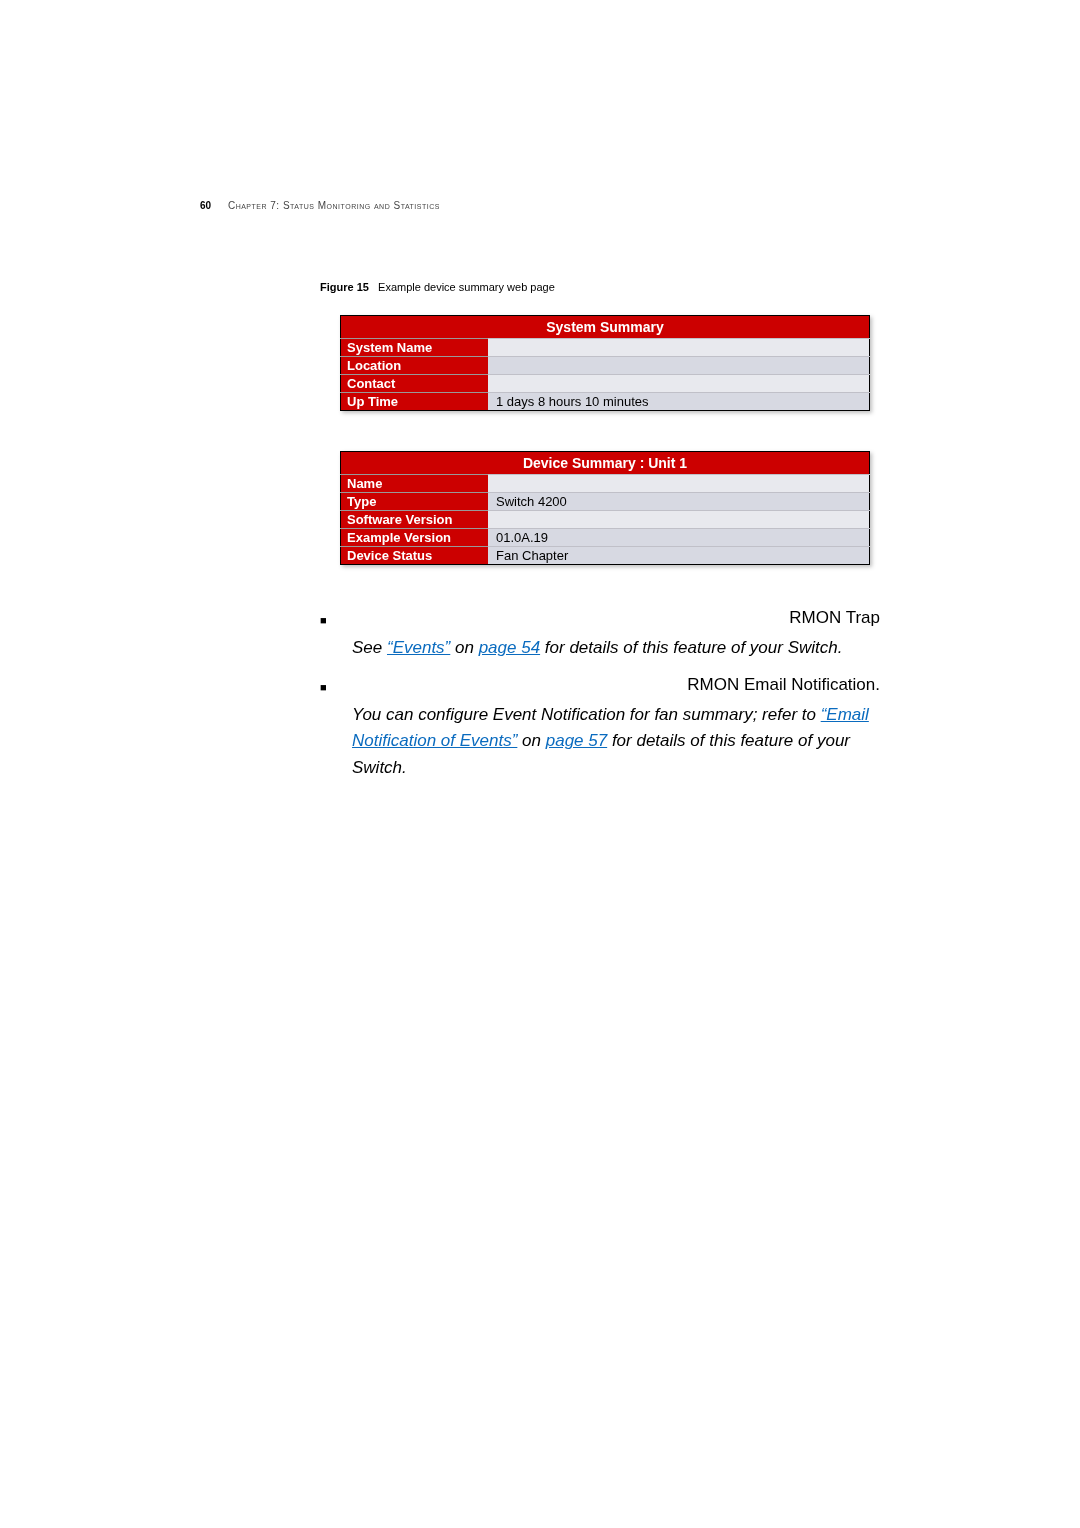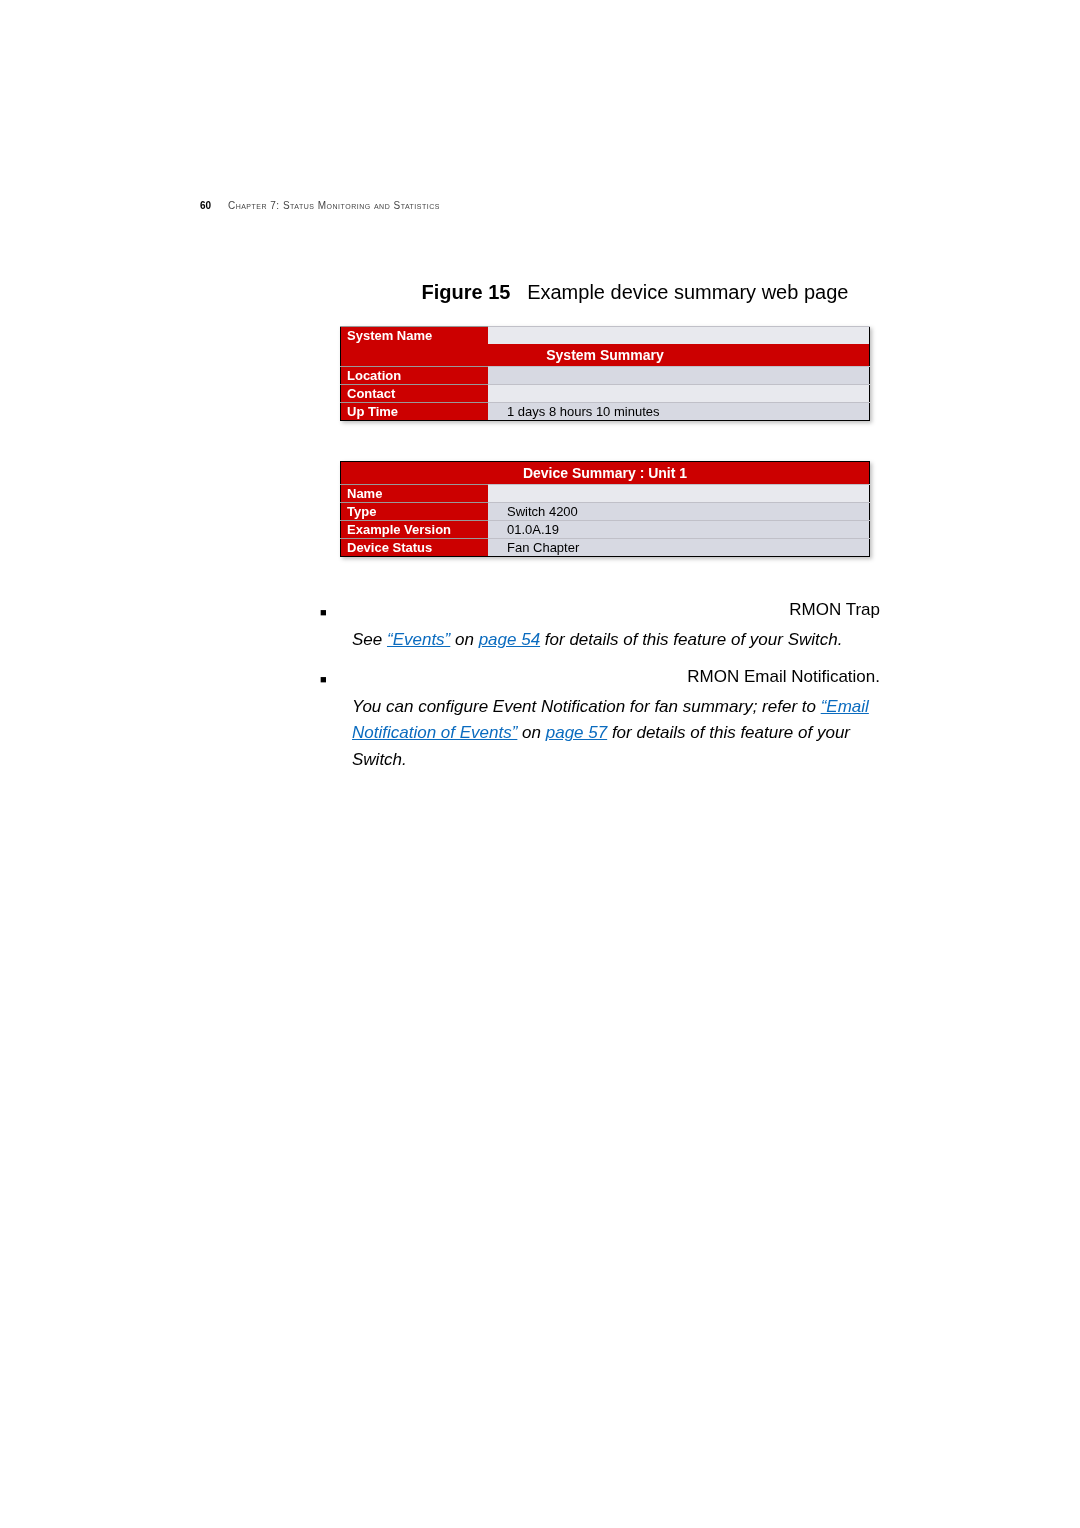--- a/index.html
+++ b/index.html
@@ -25,24 +25,23 @@
   .header-line .pnum {
     font-weight: bold;
     color: #000;
     margin-right: 14px;
   }
   .header-line .cap {
     font-variant: small-caps;
     letter-spacing: 0.5px;
   }
   .fig-caption {
-    font-size: 20px;
+    font-size: 11px;
     margin-left: 120px;
     margin-bottom: 22px;
-    text-align: center;
   }
   .fig-caption b { font-weight: bold; }
   .tbl-wrap {
     margin-left: 140px;
     margin-bottom: 40px;
   }
   table.summary {
     border-collapse: collapse;
     width: 530px;
     font-family: Arial, sans-serif;
@@ -65,21 +64,21 @@
     background: #cc0000;
     color: #fff;
     font-weight: bold;
     width: 135px;
     padding: 1px 6px;
     border-top: 1px solid #999;
   }
   table.summary td.val {
     background: #e8e9ee;
     color: #000;
-    padding: 1px 19px;
+    padding: 1px 8px;
     border-top: 1px solid #c0c0c8;
   }
   table.summary tr.alt td.val {
     background: #d7d9e2;
   }
   .bullets {
     margin-left: 120px;
     margin-top: 30px;
     font-size: 17px;
     line-height: 1.55;
@@ -116,25 +115,25 @@
   </div>
 
   <div class="fig-caption">
     <b>Figure 15</b>&nbsp;&nbsp;&nbsp;<span>Example device summary web page</span>
   </div>
 
   <div class="tbl-wrap">
     <table class="summary">
       <tbody>
           <tr>
+            <th class="titlecell" colspan="2">System Summary</th>
+          </tr>
+      <tr>
             <td class="label">System Name</td>
             <td class="val"></td>
-          </tr>
-      <tr>
-            <th class="titlecell" colspan="2">System Summary</th>
           </tr>
       <tr class="alt">
             <td class="label">Location</td>
             <td class="val"></td>
           </tr>
       <tr>
             <td class="label">Contact</td>
             <td class="val"></td>
           </tr>
       <tr class="alt">
@@ -151,20 +150,24 @@
           <tr>
             <th class="titlecell" colspan="2">Device Summary : Unit 1</th>
           </tr>
       <tr>
             <td class="label">Name</td>
             <td class="val"></td>
           </tr>
       <tr class="alt">
             <td class="label">Type</td>
             <td class="val">Switch 4200</td>
+          </tr>
+      <tr>
+            <td class="label">Software Version</td>
+            <td class="val"></td>
           </tr>
       <tr class="alt">
             <td class="label">Example Version</td>
             <td class="val">01.0A.19</td>
           </tr>
       <tr class="alt">
             <td class="label">Device Status</td>
             <td class="val">Fan Chapter</td>
           </tr>
     </tbody>

